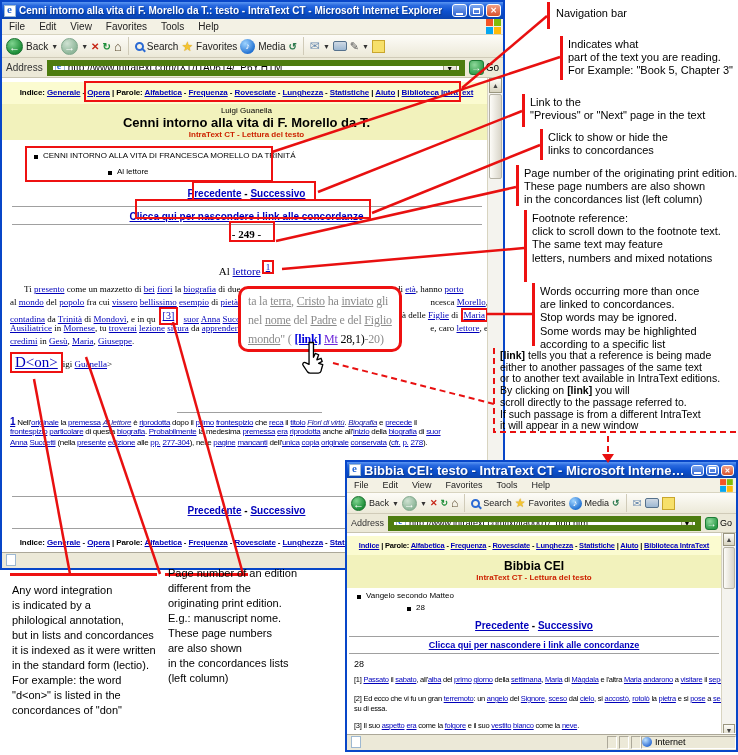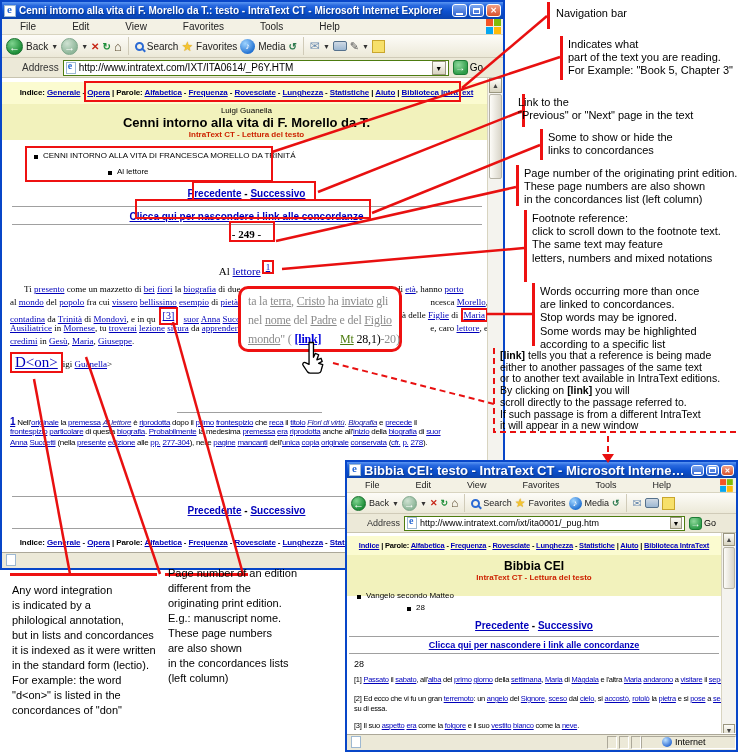--- a/index.html
+++ b/index.html
@@ -21,21 +21,21 @@
   .winbtns { display:flex; gap:2px; flex:0 0 auto; margin-left:4px; }
   .wbtn { width:15px; height:13px; border-radius:3px; border:1px solid #fff;
     background:linear-gradient(180deg,#7da8f0,#2f63cf); color:#fff; font:bold 8px "Liberation Sans",sans-serif;
     display:flex; align-items:center; justify-content:center; line-height:1; }
   .wbtn.close { background:linear-gradient(180deg,#f1a186,#d8502c); }
   .wbtn.min span { display:block; width:7px; height:2px; background:#fff; margin-top:6px; }
   .wbtn.restore span { display:block; width:7px; height:6px; border:1px solid #fff; border-top:2px solid #fff; }
 
   .menubar { position:absolute; left:0; right:0; background:#f3f1e4; border-bottom:1px solid #d8d4c0;
     display:flex; align-items:center; color:#222; }
-  .menubar .menu-items .ln { display:inline-block; padding:0 18px; }
+  .menubar .menu-items .ln { display:inline-block; padding:0 7px; }
   .flag { margin-left:auto; width:20px; display:flex; flex-wrap:wrap; gap:1px; padding:2px;
     align-content:center; justify-content:center; }
   .flag i { width:7px; height:7px; display:block; }
   .flag i:nth-child(1){background:#f35325;} .flag i:nth-child(2){background:#81bc06;}
   .flag i:nth-child(3){background:#05a6f0;} .flag i:nth-child(4){background:#ffba08;}
 
   .toolbar { position:absolute; left:0; right:0; background:linear-gradient(180deg,#fdfcf8,#ece9d8);
     border-bottom:1px solid #d0cbb8; display:flex; align-items:center; padding:0 4px; gap:3px; }
   .tbtn { display:flex; align-items:center; gap:3px; color:#222; white-space:nowrap; }
   .circ { width:17px; height:17px; border-radius:50%; color:#fff; text-align:center;
@@ -48,39 +48,39 @@
   .magicon { width:9px; height:9px; border:2px solid #2a6ad4; border-radius:50%; position:relative; display:inline-block; }
   .magicon::after { content:""; position:absolute; width:5px; height:2px; background:#2a6ad4;
     transform:rotate(45deg); right:-4px; bottom:-2px; }
   .star { color:#f4c430; text-shadow:0 0 1px #b8860b; }
   .mediaicon { width:15px; height:15px; border-radius:50%; background:radial-gradient(circle at 35% 30%,#9fd4ff,#1c6dd0 75%);
     color:#fff; text-align:center; font:bold 9px/15px "Liberation Sans",sans-serif; }
   .printicon { width:14px; height:10px; background:linear-gradient(#cfd9e4,#9db8d2); border:1px solid #55718c; border-radius:2px; }
   .noteicon { width:13px; height:13px; background:#f7e06a; border:1px solid #c9a62c; }
 
   .addrbar { position:absolute; left:0; right:0; background:#ece9d8; border-bottom:1px solid #c8c4b0;
-    display:flex; align-items:center; padding:0 20px; gap:4px; }
+    display:flex; align-items:center; padding:0 4px; gap:4px; }
   .addrlabel { color:#333; }
-  .addrfield { flex:1; background:#fff; border:1px solid #4d7c0f; height:16px; display:flex;
+  .addrfield { flex:1; background:#fff; border:6px solid #4d7c0f; height:16px; display:flex;
     align-items:center; padding:0 2px; gap:3px; overflow:hidden; }
   .addrfield .pico { width:10px; height:12px; background:#fff; border:1px solid #9db8d2; position:relative; flex:0 0 auto; }
   .addrfield .pico::after { content:"e"; position:absolute; left:1px; top:-3px; color:#2a6ad4; font:bold 10px "Liberation Serif",serif; }
   .addrtext { white-space:nowrap; color:#000; }
   .addrdrop { margin-left:auto; width:14px; height:14px; background:linear-gradient(#fdfcf8,#d8d4c0);
     border:1px solid #9a967f; text-align:center; font-size:7px; line-height:13px; flex:0 0 auto; }
   .gobtn { display:flex; align-items:center; gap:2px; color:#000; flex:0 0 auto; }
   .goarrow { width:15px; height:15px; border-radius:3px; background:radial-gradient(circle at 35% 30%,#8fd89b,#2d9c49 75%);
     border:1px solid #1d7c35; color:#fff; text-align:center; font:bold 10px/14px "Liberation Sans",sans-serif; }
 
   .statusbar { position:absolute; left:0; right:0; bottom:0; height:17px; background:#ece9d8;
     border-top:1px solid #fff; box-shadow:inset 0 1px 0 #aca899; display:flex; align-items:center; font-size:9px; }
   .statusbar .pico2 { width:10px; height:12px; background:#fff; border:1px solid #9db8d2; margin-left:4px; }
   .seg { width:10px; height:13px; border:1px solid; border-color:#aca899 #fff #fff #aca899; margin-left:2px; }
   .zone { height:13px; border:1px solid; border-color:#aca899 #fff #fff #aca899; display:flex;
-    align-items:center; gap:3px; padding:0 20px; }
+    align-items:center; gap:3px; padding:0 0; }
   .globe { width:10px; height:10px; border-radius:50%; background:radial-gradient(circle at 35% 30%,#bfe2ff,#2a6ad4 75%); }
 
   .vscroll { position:absolute; background:#f4f3ee; border-left:1px solid #d8d4c0; }
   .sarrow { position:absolute; left:1px; right:1px; height:15px; background:linear-gradient(#fdfcf8,#d8d4c0);
     border:1px solid #9a967f; text-align:center; font-size:7px; line-height:14px; color:#444; }
   .sthumb { position:absolute; left:1px; right:1px; background:linear-gradient(90deg,#fdfcf8,#d9d5c9);
     border:1px solid #b5b2a5; border-radius:2px; }
 
   
   .content { position:absolute; background:#fff; overflow:hidden; }
@@ -90,21 +90,21 @@
   .ctr { text-align:center; }
   .navtokens { font:bold 8px "Liberation Sans",sans-serif; letter-spacing:-0.1px; white-space:nowrap; }
   .tk-p { color:#000; }
   .tk-l { color:#0000bb; text-decoration:underline; }
   .tk-b { font-weight:bold; color:#000; }
   .tk-bl { color:#0000bb; font-weight:bold; text-decoration:underline; }
   .tk-il { color:#2222aa; font-style:italic; text-decoration:underline; }
   .tk-g { color:#8c8c8c; }
   .tk-gl { color:#8c8c8c; text-decoration:underline; }
   .tk-mb { color:#0000dd; font-weight:bold; text-decoration:underline; }
-  .tk-ml { color:#4d7c0f; text-decoration:underline;margin-left:16px; }
+  .tk-ml { color:#6d28d9; text-decoration:underline; }
   .tk-d { color:#000000; }
   .tk-r3 { color:#0000bb; text-decoration:underline; border:2px solid #e11; padding:0 2px; background:#fff;
     display:inline-block; font-size:10px; transform:translateY(-3px); margin:0 3px; line-height:14px; }
   .tk-lr { color:#0000bb; text-decoration:underline; border:2px solid #e11; padding:0 1px; margin:-2px 0; }
 
   .hr { position:absolute; height:2px; border-top:1px solid #a0a0a0; border-bottom:1px solid #fff; }
   .bullet { position:absolute; width:4px; height:4px; background:#000; }
   .crumbtxt { position:absolute; font-size:8px; color:#000; white-space:nowrap; }
   .linkline { position:absolute; left:0; width:489px; text-align:center; font:bold 10px "Liberation Sans",sans-serif; }
   .linkline .pn { color:#0000bb; text-decoration:underline; }
@@ -380,21 +380,21 @@
         <span class="addrdrop" style="width:12px;height:12px;line-height:11px">▼</span>
       </span>
       <span class="gobtn">
         <span class="goarrow" style="width:13px;height:13px;line-height:12px">→</span>
         <span>Go</span>
       </span>
     </div>
 
     <div class="content" style="left:0;top:71px;width:374px;height:204px">
       <div class="band yellow1 ctr navtokens" style="top:3px;height:19px;line-height:19px;font-size:7.5px;letter-spacing:-0.2px"><span class="tk-bl">Indice</span><span class="tk-p"> | </span><span class="tk-b">Parole</span><span class="tk-p">: </span><span class="tk-l">Alfabetica</span><span class="tk-p"> - </span><span class="tk-l">Frequenza</span><span class="tk-p"> - </span><span class="tk-l">Rovesciate</span><span class="tk-p"> - </span><span class="tk-l">Lunghezza</span><span class="tk-p"> - </span><span class="tk-l">Statistiche</span><span class="tk-p"> | </span><span class="tk-bl">Aiuto</span><span class="tk-p"> | </span><span class="tk-bl">Biblioteca IntraText</span></div>
-      <div class="band yellow2 ctr" style="top:22px;height:41px">
+      <div class="band yellow2 ctr" style="top:22px;height:33px">
         <div style="font:bold 12px 'Liberation Sans',sans-serif;padding-top:4px">Bibbia CEI</div>
         <div style="font:bold 8px 'Liberation Sans',sans-serif;color:#cc2200">IntraText CT - Lettura del testo</div>
       </div>
       <span class="bullet" style="left:10px;top:62px"></span>
       <span class="crumbtxt" style="left:19px;top:58px">Vangelo secondo Matteo</span>
       <span class="bullet" style="left:60px;top:74px"></span>
       <span class="crumbtxt" style="left:69px;top:70px">28</span>
 
       <div class="linkline" style="top:87px;width:374px">
         <span class="pn">Precedente</span>
@@ -473,28 +473,28 @@
   <div class="note" style="left:556px;top:7px">Navigation bar</div>
 
   <div class="tick" style="left:560px;top:36px;height:44px"></div>
   <div class="note" style="left:568px;top:38px">
       <div class="ln">Indicates what</div>
       <div class="ln">part of the text you are reading.</div>
       <div class="ln">For Example: "Book 5, Chapter 3"</div>
     </div>
 
   <div class="tick" style="left:522px;top:94px;height:33px"></div>
-  <div class="note" style="left:518px;top:96px">
+  <div class="note" style="left:530px;top:96px">
       <div class="ln">Link to the</div>
       <div class="ln">"Previous" or "Next" page in the text</div>
     </div>
 
   <div class="tick" style="left:540px;top:129px;height:31px"></div>
   <div class="note" style="left:548px;top:131px">
-      <div class="ln">Some to show or hide the</div>
+      <div class="ln">Click to show or hide the</div>
       <div class="ln">links to concordances</div>
     </div>
 
   <div class="tick" style="left:516px;top:165px;height:41px"></div>
   <div class="note" style="left:524px;top:167px">
       <div class="ln">Page number of the originating print edition.</div>
       <div class="ln">These page numbers are also shown</div>
       <div class="ln">in the concordances list (left column)</div>
     </div>
 

